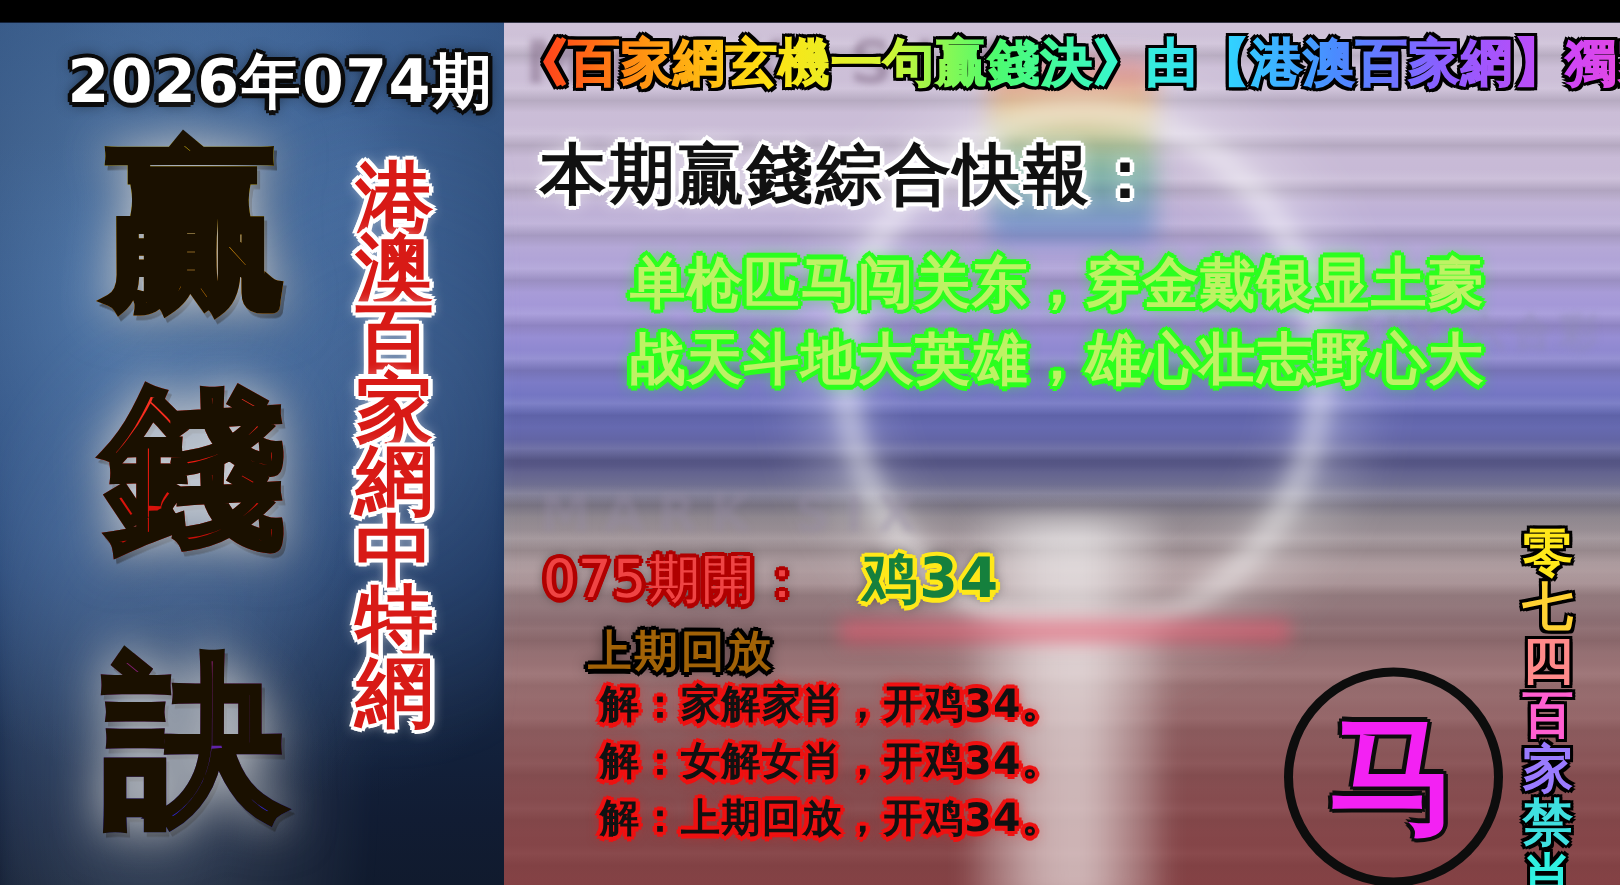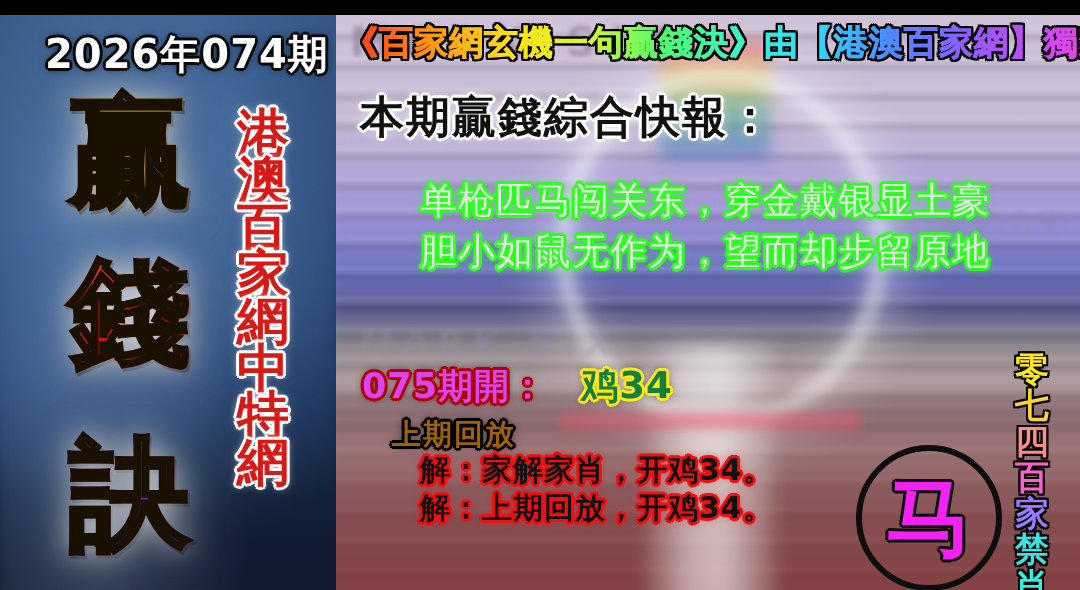--- a/index.html
+++ b/index.html
@@ -187,34 +187,34 @@
     font-size:44px;line-height:48px;font-weight:700;letter-spacing:2px;
     color:#111;
     text-shadow:
       -2px -2px 0 #fff, 2px -2px 0 #fff, -2px 2px 0 #fff, 2px 2px 0 #fff,
       -3px 0 0 #fff, 3px 0 0 #fff, 0 -3px 0 #fff, 0 3px 0 #fff,
       0 0 12px rgba(255,255,255,.95);
   }
 
   
   .poem{
-    position:absolute;left:420px;top:160px;width:580px;
-    font-size:37px;line-height:51px;font-weight:400;letter-spacing:1px;
-    color:#e5e5e5;
+    position:absolute;left:420px;top:148px;width:580px;
+    font-size:37px;line-height:51px;font-weight:700;letter-spacing:1px;
+    color:#bef264;
     text-shadow:
       -2px -2px 0 #2bff1e, 2px -2px 0 #2bff1e, -2px 2px 0 #2bff1e, 2px 2px 0 #2bff1e,
       -3px 0 0 #2bff1e, 3px 0 0 #2bff1e, 0 -3px 0 #2bff1e, 0 3px 0 #2bff1e,
       0 0 10px rgba(40,255,30,.9);
   }
   .poem div{white-space:nowrap;}
 
   
   .draw-line{position:absolute;left:362px;top:346px;white-space:nowrap;}
   .draw-label{
-    font-size:35px;font-weight:700;letter-spacing:1px;color:#d946ef;
+    font-size:35px;font-weight:400;letter-spacing:1px;color:#ef4444;
     text-shadow:
       -2px -2px 0 #b00000, 2px -2px 0 #b00000, -2px 2px 0 #b00000, 2px 2px 0 #b00000,
       -3px 0 0 #b00000, 3px 0 0 #b00000, 0 -3px 0 #b00000, 0 3px 0 #b00000,
       0 0 8px rgba(0,0,0,.85);
   }
   .draw-value{
     margin-left:30px;
     font-size:37px;font-weight:700;letter-spacing:1px;color:#15803d;
     text-shadow:
       -2px -2px 0 #ffe81a, 2px -2px 0 #ffe81a, -2px 2px 0 #ffe81a, 2px 2px 0 #ffe81a,
@@ -225,22 +225,22 @@
   
   .replay-title{
     position:absolute;left:392px;top:400px;
     font-size:29px;font-weight:700;letter-spacing:2px;color:#a16207;
     text-shadow:
       -2px -2px 0 #000, 2px -2px 0 #000, -2px 2px 0 #000, 2px 2px 0 #000,
       -3px 0 0 #000, 3px 0 0 #000, 0 -3px 0 #000, 0 3px 0 #000,
       0 0 10px rgba(0,0,0,.9);
   }
   .replay-list{
-    position:absolute;left:420px;top:436px;
-    font-size:30px;line-height:38px;font-weight:700;letter-spacing:1px;
+    position:absolute;left:400px;top:436px;
+    font-size:26px;line-height:38px;font-weight:700;letter-spacing:1px;
     color:#111;
     text-shadow:
       -2px -2px 0 #ee1111, 2px -2px 0 #ee1111, -2px 2px 0 #ee1111, 2px 2px 0 #ee1111,
       -3px 0 0 #ee1111, 3px 0 0 #ee1111, 0 -3px 0 #ee1111, 0 3px 0 #ee1111,
       0 0 9px rgba(230,20,20,.85);
   }
   .replay-list div{white-space:nowrap;}
 
   
   .zodiac{
@@ -316,32 +316,33 @@
   </div>
 
   <div class="banner">
     <span>《百家網玄機一句贏錢決》由【港澳百家網】獨家提供</span>
   </div>
 
   <div class="headline">本期贏錢綜合快報：</div>
 
   <div class="poem">
     <div>单枪匹马闯关东，穿金戴银显土豪</div>
-    <div>胆小如鼠无作为，望而却步留原地</div>
+    <div>战天斗地大英雄，雄心壮志野心大</div>
   </div>
 
   <div class="draw-line">
     <span class="draw-label">075期開：</span>
     <span class="draw-value">鸡34</span>
   </div>
 
   <div class="replay-title">上期回放</div>
 
   <div class="replay-list">
     <div>解：家解家肖，开鸡34。</div>
+    <div>解：女解女肖，开鸡34。</div>
     <div>解：上期回放，开鸡34。</div>
   </div>
 
   <div class="zodiac">
     <span>马</span>
   </div>
 
   <div class="right-vert">
     <b>零</b>
     <b>七</b>

